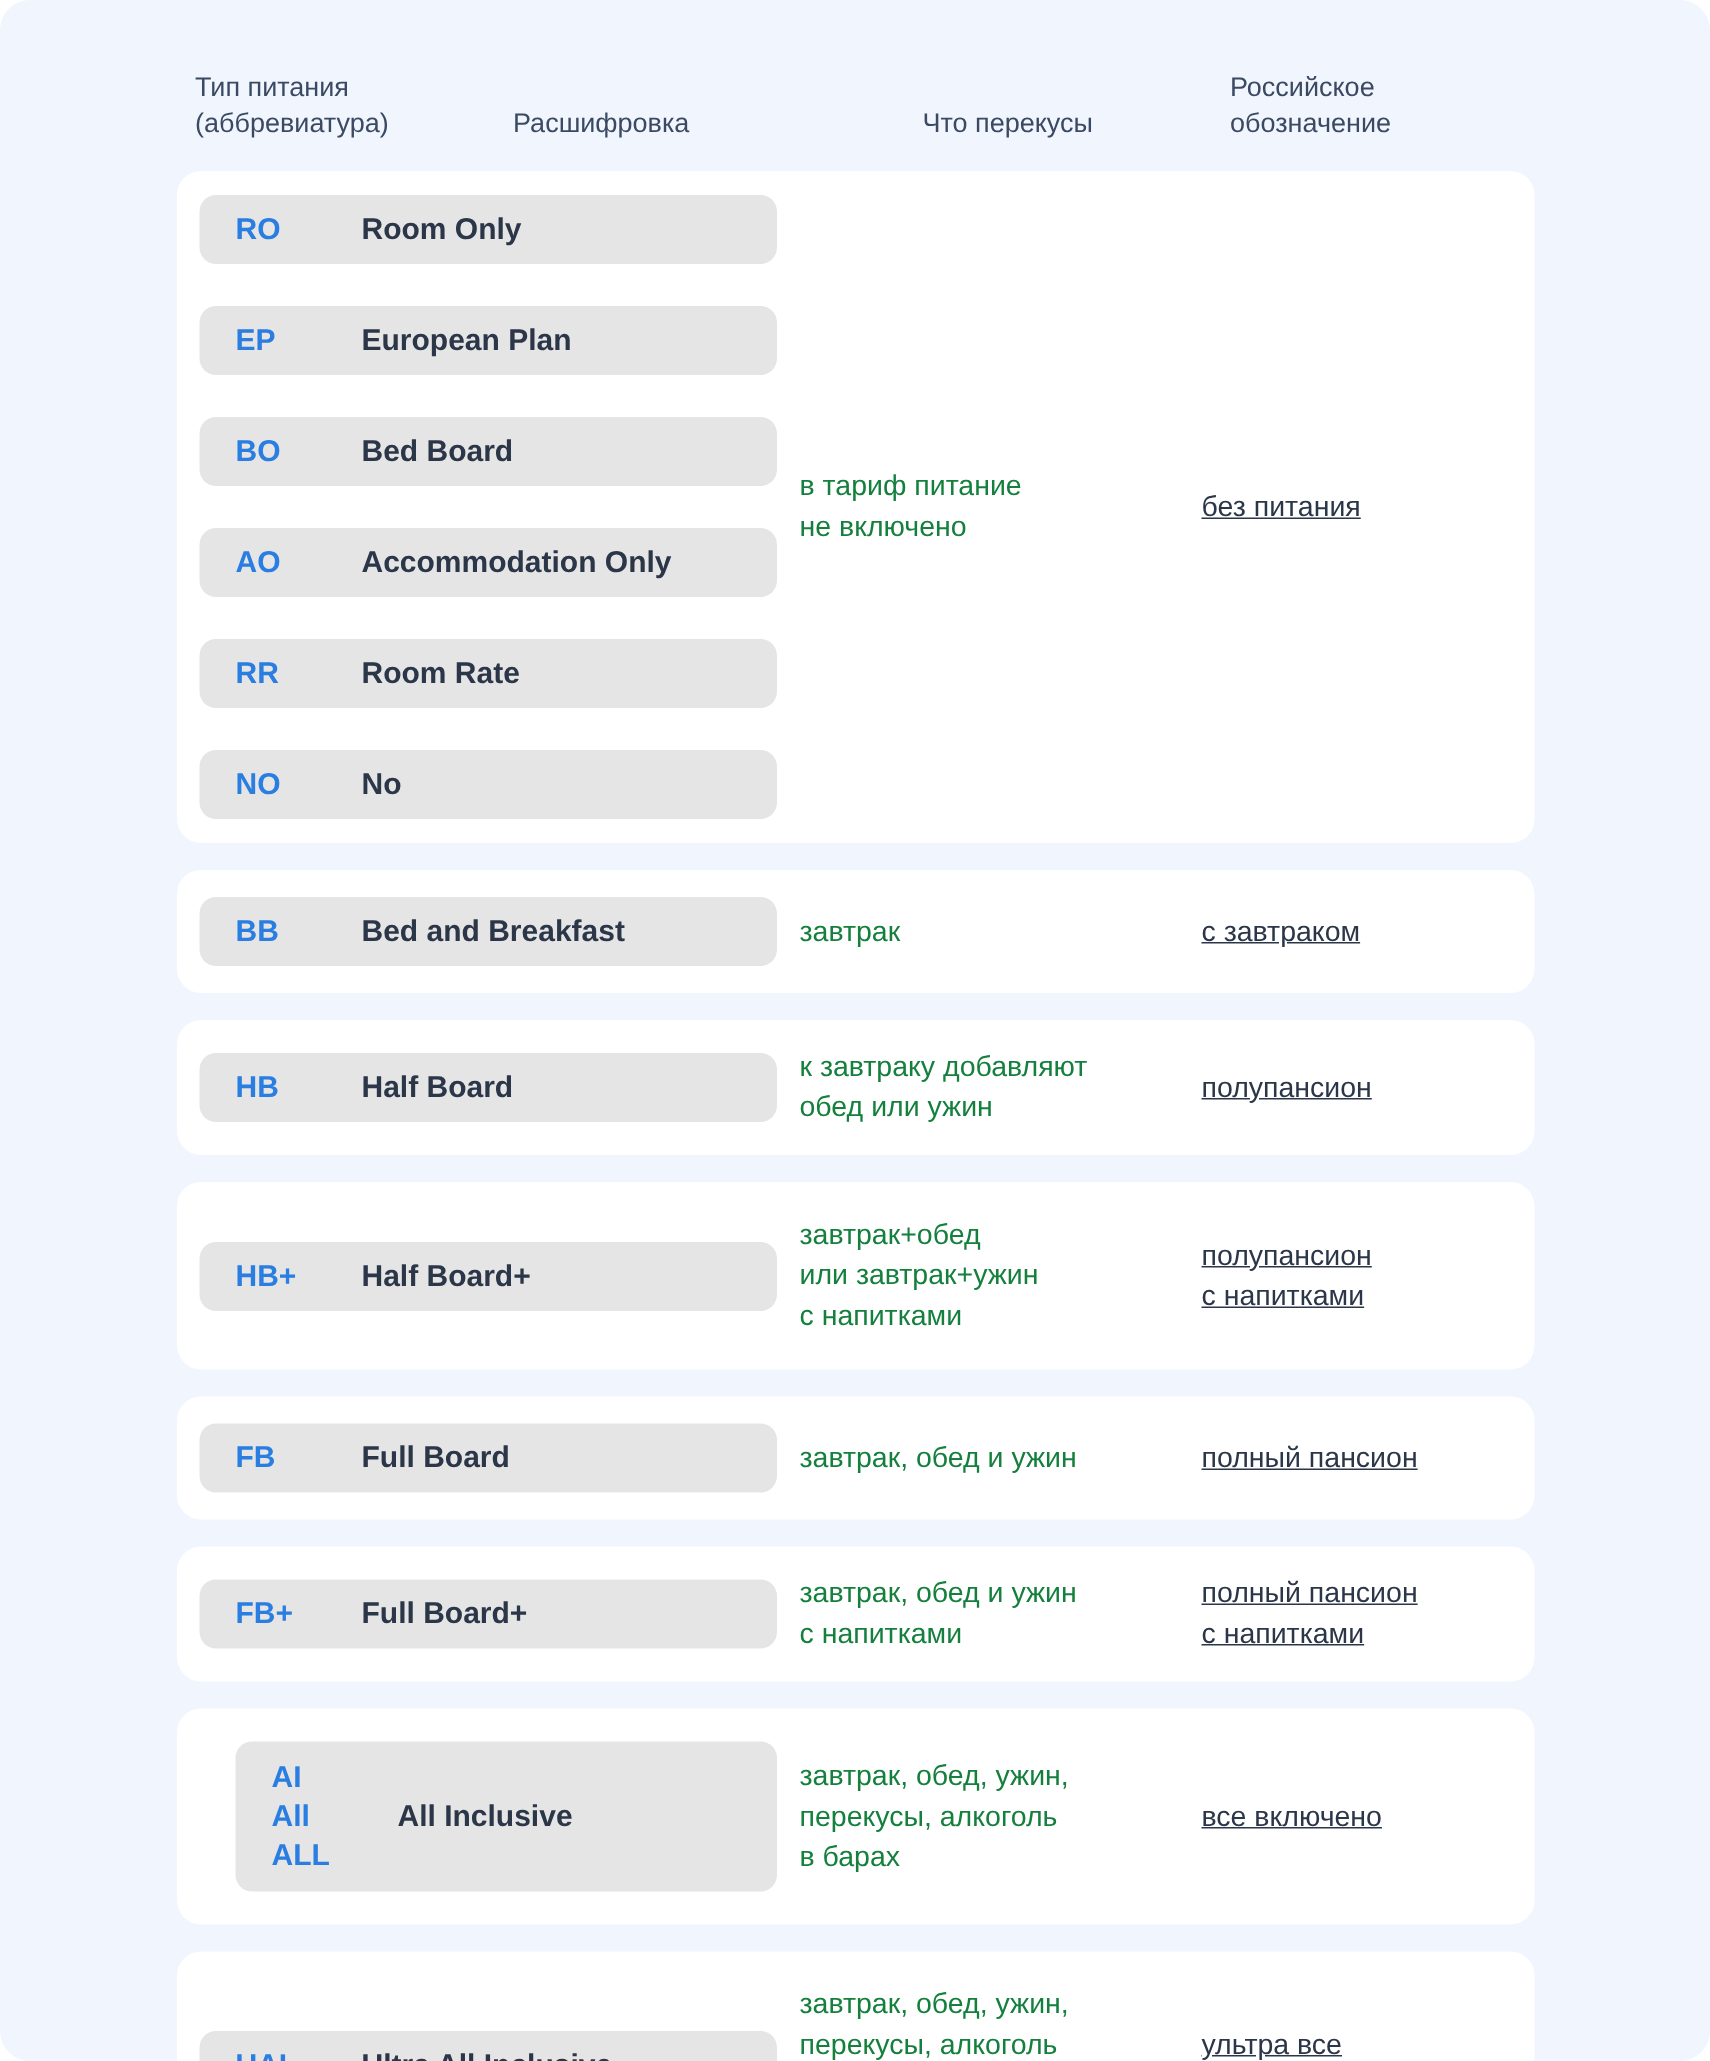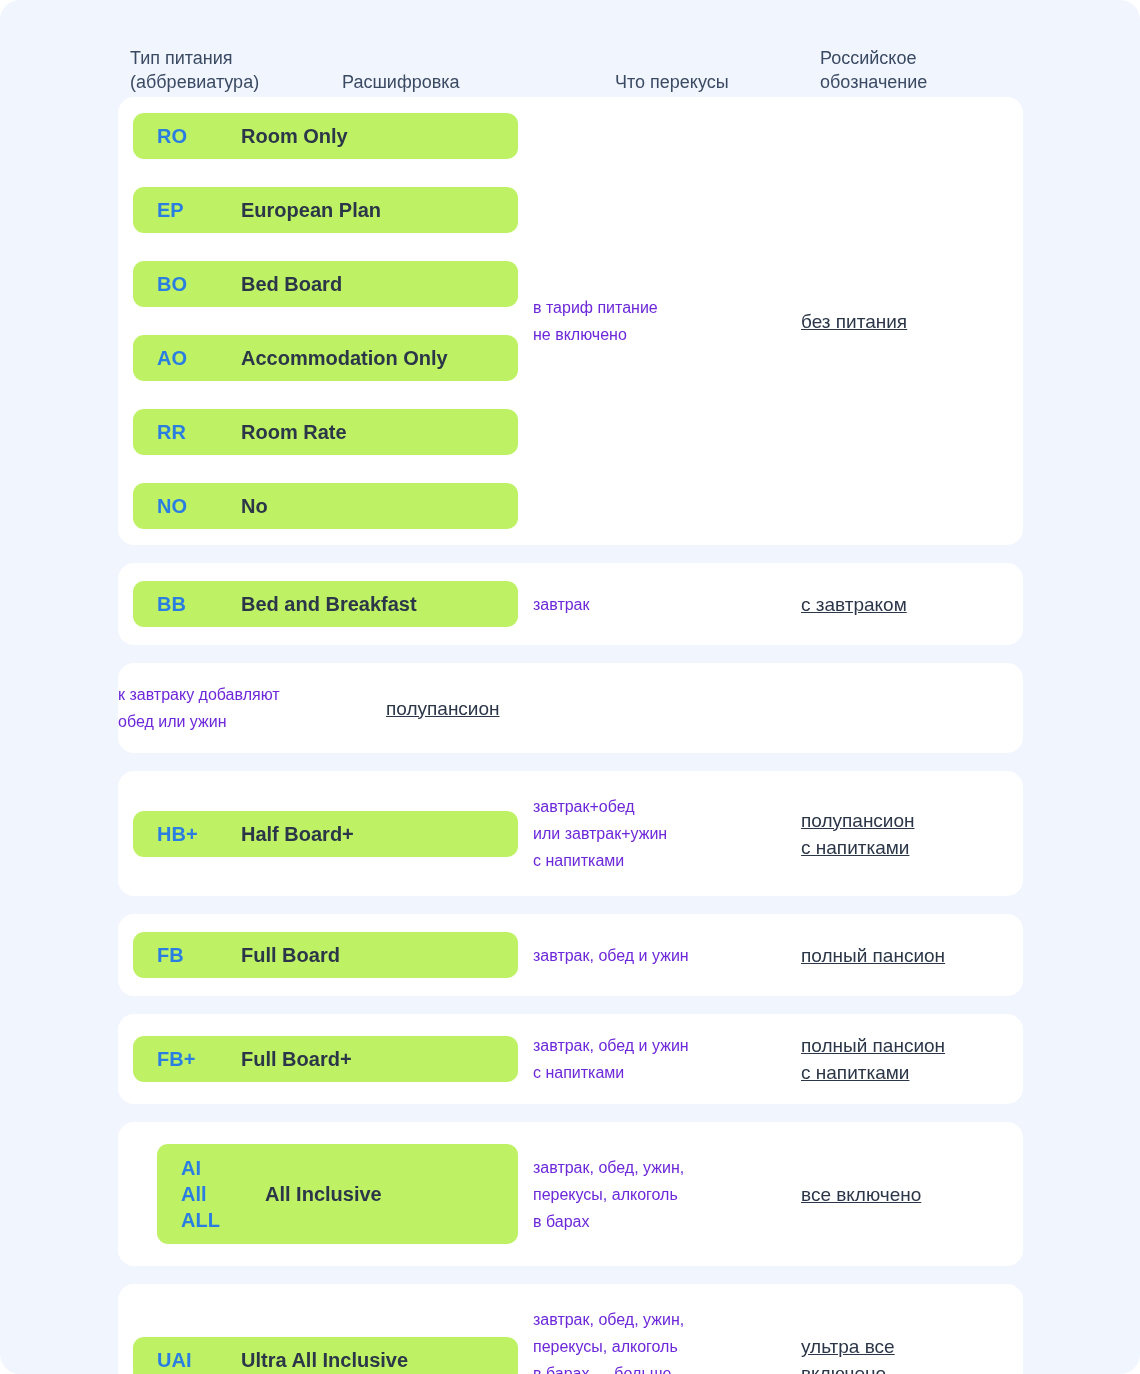--- a/index.html
+++ b/index.html
@@ -19,21 +19,21 @@
     height: 1374px;
     box-sizing: border-box;
     background: #f1f5fe;
     border-radius: 20px;
     overflow: hidden;
   }
 
   
   .table-header {
     position: relative;
-    height: 97px;
+    height: 114px;
     text-decoration: underline;
   }
   .th {
     position: absolute;
     font-size: 18px;
     line-height: 24px;
     color: #3b4a63;
     font-weight: 400;
     white-space: pre-line;
   }
@@ -59,21 +59,21 @@
   }
 
   
   .pill-col {
     width: 415px;
     flex: 0 0 415px;
     padding: 0 15px;
     box-sizing: border-box;
   }
   .pill {
-    background: #bef264;
+    background: #e5e5e5;
     border-radius: 11px;
     height: 46px;
     display: flex;
     align-items: center;
     box-sizing: border-box;
   }
   .pill + .pill { margin-top: 28px; }
   .pill.tall { height: 100px; align-items: center; margin-left: 24px; }
 
   .abbr {
@@ -91,23 +91,23 @@
     color: #2b3648;
     font-weight: bold;
     font-size: 20px;
     line-height: 26px;
   }
 
   
   .included {
     width: 268px;
     flex: 0 0 268px;
-    font-size: 16px;
+    font-size: 19px;
     line-height: 27px;
-    color: #6d28d9;
+    color: #15803d;
     white-space: pre-line;
     padding-right: 8px;
     box-sizing: border-box;
   }
   .ru-term {
     flex: 1 1 auto;
     font-size: 19px;
     line-height: 27px;
     color: #2b3648;
     white-space: pre-line;
@@ -169,20 +169,26 @@
         <div class="pill-col">
           <div class="pill">
             <div class="abbr">BB</div>
             <div class="fullname">Bed and Breakfast</div>
           </div>
         </div>
         <div class="included">завтрак</div>
         <div class="ru-term">с завтраком</div>
       </div>
       <div class="card card-simple">
+        <div class="pill-col">
+          <div class="pill">
+            <div class="abbr">HB</div>
+            <div class="fullname">Half Board</div>
+          </div>
+        </div>
         <div class="included">к завтраку добавляют
 обед или ужин</div>
         <div class="ru-term">полупансион</div>
       </div>
       <div class="card card-pad-lg">
         <div class="pill-col">
           <div class="pill">
             <div class="abbr">HB+</div>
             <div class="fullname">Half Board+</div>
           </div>

